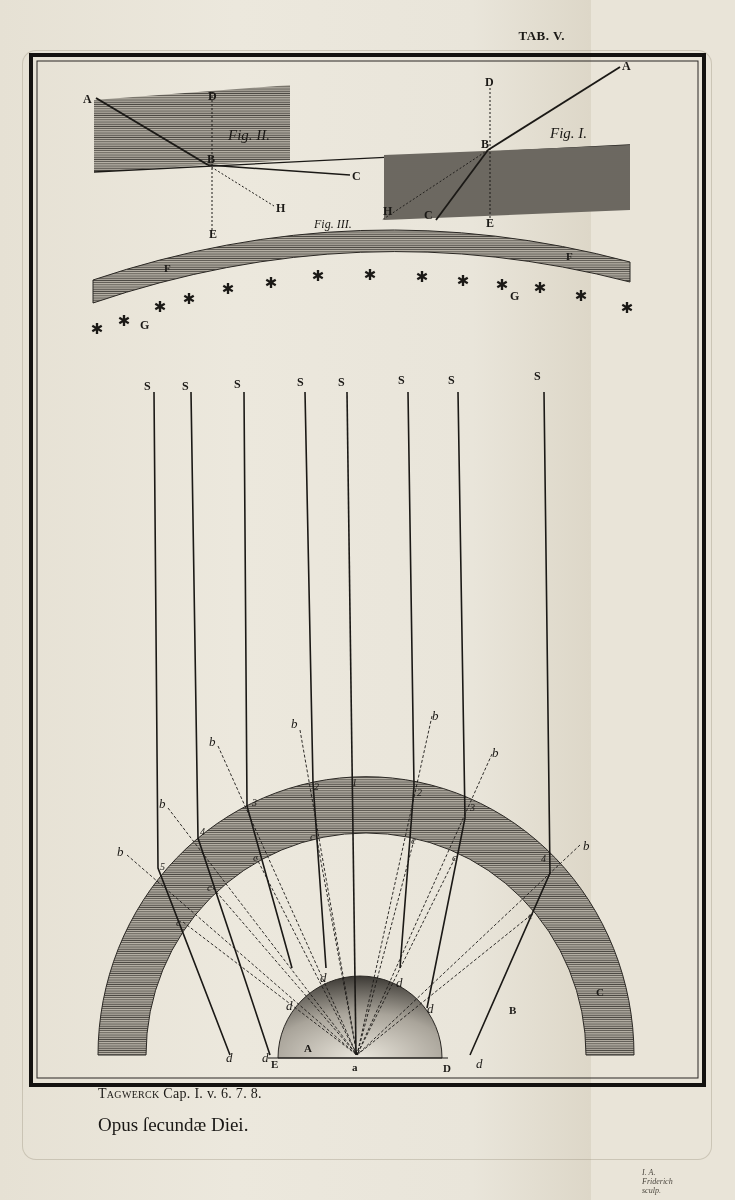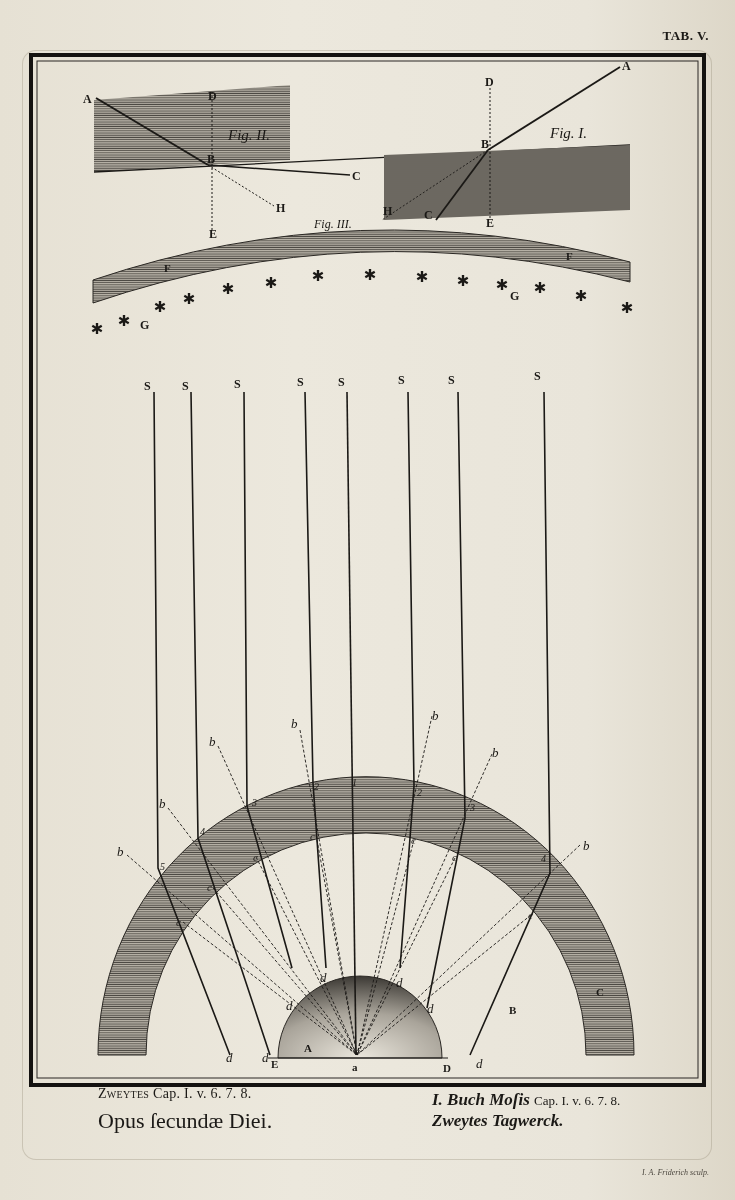--- a/index.html
+++ b/index.html
@@ -3,41 +3,41 @@
 <meta charset="utf-8">
 <style>
   html, body { margin: 0; padding: 0; }
   body {
     width: 735px; height: 1200px; overflow: hidden;
     background: #e9e4d8;
     font-family: "Liberation Serif", "DejaVu Serif", serif;
     position: relative;
   }
   .page {
-    position: absolute; left: 0; top: 0; width: 735px; height: 1200px;
+    position: absolute; left: 0; top: 0; width: 591px; height: 1200px;
     background: linear-gradient(90deg, #e6e1d4 0%, #ece8dd 40%, #e9e5da 80%, #ddd7c8 100%);
   }
   .plate-mark {
     position: absolute; left: 22px; top: 50px; width: 690px; height: 1110px;
     border-radius: 14px;
     box-shadow: inset 0 0 0 1px rgba(150,140,120,0.35);
   }
   .tab-label {
     position: absolute; right: 26px; top: 28px;
     font-size: 13px; letter-spacing: 0.5px; color: #1c1a17; font-weight: bold;
   }
   svg.plate { position: absolute; left: 0; top: 0; }
   .lbl { font-family: "Liberation Serif", serif; fill: #1b1916; font-weight: bold; }
   .ital { font-family: "Liberation Serif", serif; font-style: italic; fill: #1b1916; }
   .caption-left {
     position: absolute; left: 98px; top: 1086px; color: #1b1916;
   }
   .caption-left .l1 { font-size: 14px; letter-spacing: 0.3px; }
   .caption-left .l1 .sc { font-variant: small-caps; font-size: 14px; }
-  .caption-left .l2 { font-size: 22px; margin-top: 6px; }
+  .caption-left .l2 { font-size: 19px; margin-top: 12px; }
   .caption-right {
     position: absolute; left: 432px; top: 1090px; color: #1b1916;
   }
   .caption-right .l1 { font-size: 17px; font-style: italic; font-weight: bold; }
   .caption-right .l1 .cap { font-size: 13px; font-style: normal; font-weight: normal; }
   .caption-right .l2 { font-size: 17px; font-style: italic; font-weight: bold; margin-top: 1px; }
   .engraver {
     position: absolute; left: 610px; top: 1168px; font-size: 8px; font-style: italic; color: #4b463e; margin-left: 32px;
   }
 </style>
@@ -220,28 +220,21 @@
         <text x="596" y="996">C</text>
         <text x="443" y="1072">D</text>
         <text x="271" y="1068">E</text>
         <text x="352" y="1071">a</text>
       </g>
     </g>
   </svg>
 
   <div class="caption-left">
     <div class="l1">
-      <span class="sc">Zweytes</span>
+      <span class="sc">Tagwerck</span>
       <span>Cap. I. v. 6. 7. 8.</span>
     </div>
     <div class="l2">Opus ſecundæ Diei.</div>
   </div>
 
-  <div class="caption-right">
-    <div class="l1">
-      <span>I. Buch Moſis</span>
-      <span class="cap">Cap. I. v. 6. 7. 8.</span>
-    </div>
-    <div class="l2">Zweytes Tagwerck.</div>
-  </div>
 
   <div class="engraver">I. A. Friderich sculp.</div>
 </div>
 
 </body></html>

